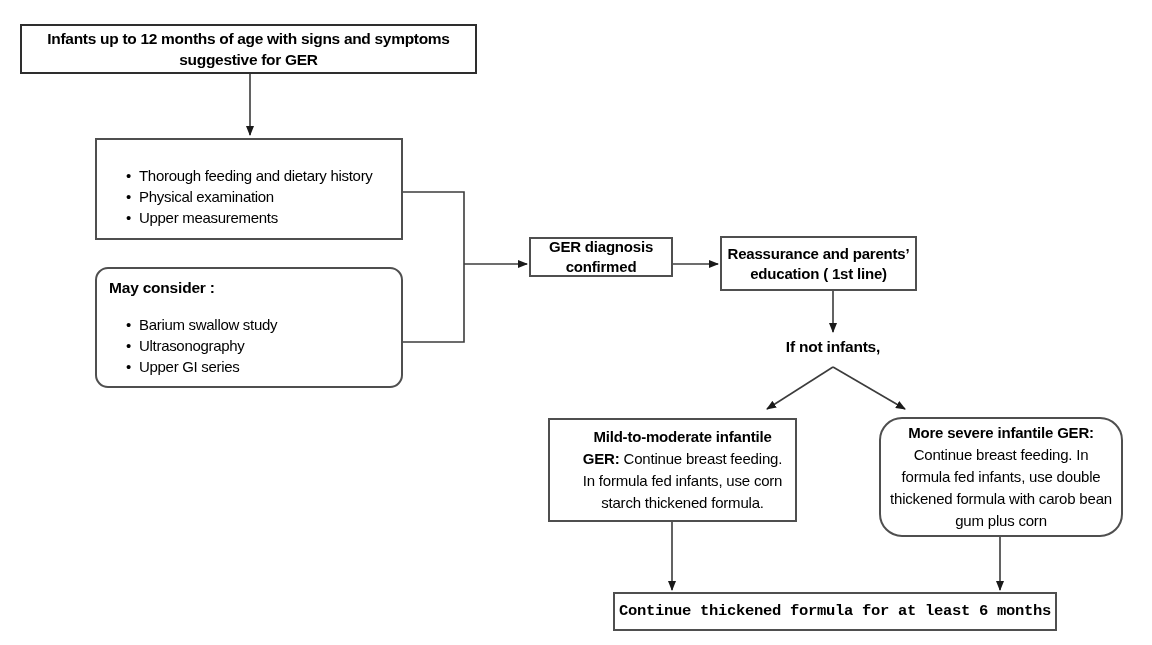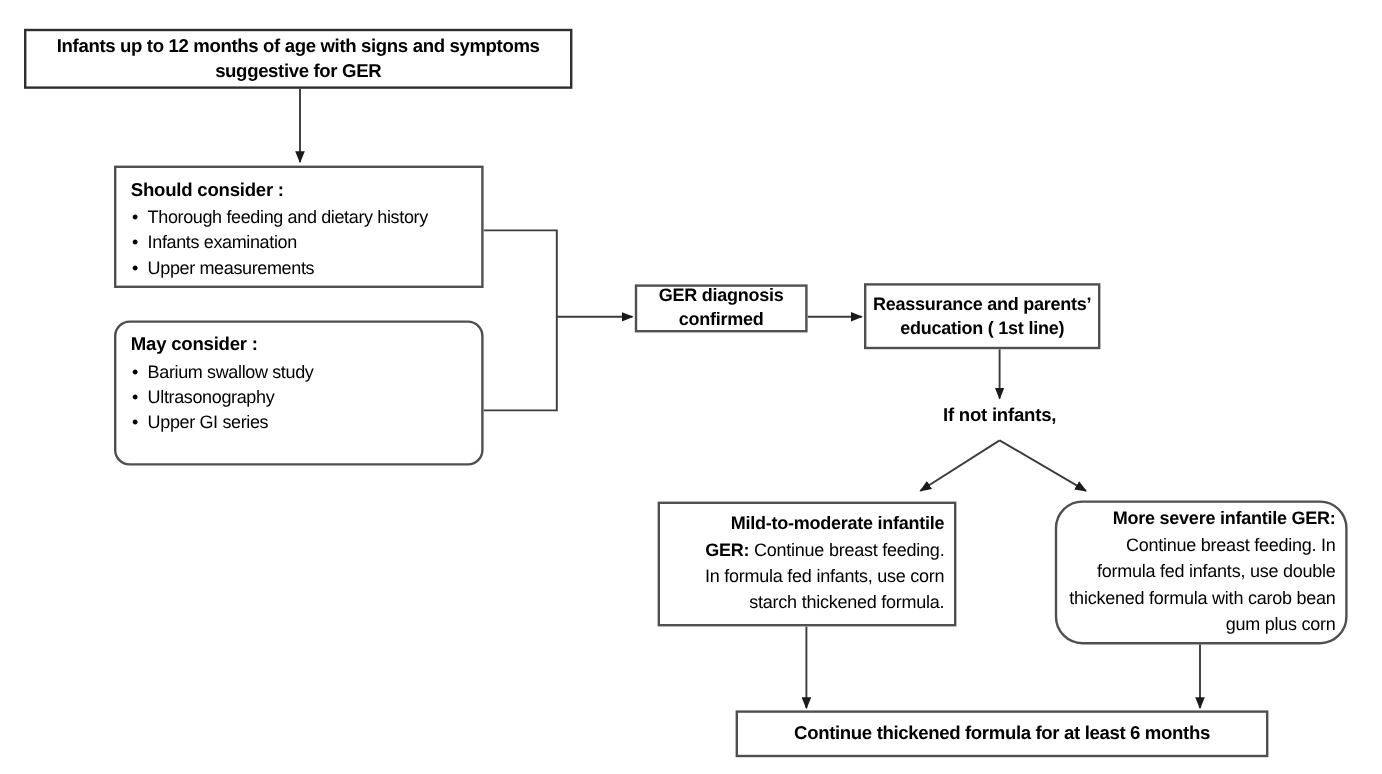--- a/index.html
+++ b/index.html
@@ -23,35 +23,35 @@
     box-sizing: border-box;
     background: #ffffff;
     border: 2px solid var(--box-border, #4f4f4f);
   }
   .title-box { border-color: var(--title-border, #2e2e2e); }
   .center {
     display: flex;
     flex-direction: column;
     justify-content: center;
     align-items: center;
-    text-align: right;
+    text-align: center;
   }
   .bold { font-weight: bold; }
   .fs15 { font-size: 15px; letter-spacing: -0.2px; line-height: 20px; }
   .fs16 { font-size: 15.5px; letter-spacing: -0.3px; line-height: 21px; }
   .list-box { padding: 9px 8px 6px 12px; }
   .list-heading {
     font-weight: bold;
     font-size: 15.5px;
     letter-spacing: -0.2px;
     line-height: 20px;
     margin-bottom: 2px;
   }
   .list-box ul {
-    margin: 0;
+    margin: 16px;
     padding: 0;
     list-style: none;
   }
   .list-box li {
     font-size: 15px;
     letter-spacing: -0.3px;
     line-height: 21px;
     padding-left: 14px;
     position: relative;
   }
@@ -93,24 +93,23 @@
       <line x1="1000" y1="537" x2="1000" y2="590" marker-end="url(#arrow)"></line>
     </g>
   </svg>
 
   <div class="box title-box center bold fs16" style="left:20px; top:24px; width:457px; height:50px;">
     <div>Infants up to 12 months of age with signs and symptoms</div>
     <div>suggestive for GER</div>
   </div>
 
   <div class="box list-box" style="left:95px; top:138px; width:308px; height:102px;">
-    <div class="list-heading">Should consider :</div>
     <ul>
       <li>Thorough feeding and dietary history</li>
-      <li>Infants examination</li>
+      <li>Physical examination</li>
       <li>Upper measurements</li>
     </ul>
   </div>
 
   <div class="box list-box" style="left:95px; top:267px; width:308px; height:121px;border-radius:13px;">
     <div class="list-heading">May consider :</div>
     <ul>
       <li>Barium swallow study</li>
       <li>Ultrasonography</li>
       <li>Upper GI series</li>
@@ -130,17 +129,17 @@
   <div class="branch-label" style="left:733px; top:338px; width:200px;">If not infants,</div>
 
   <div class="box center wrap-box fs15" style="left:548px; top:418px; width:249px; height:104px;padding-left:28px;">
     <div><span class="bold">Mild-to-moderate infantile GER:</span> <span>Continue breast feeding. In formula fed infants, use corn starch thickened formula.</span></div>
   </div>
 
   <div class="box center wrap-box fs15" style="left:879px; top:417px; width:244px; height:120px;border-radius:23px;">
     <div><span class="bold">More severe infantile GER:</span> <span>Continue breast feeding. In formula fed infants, use double thickened formula with carob bean gum plus corn</span></div>
   </div>
 
-  <div class="box center bold fs16" style="left:613px; top:592px; width:444px; height:39px;">
+  <div class="box center bold fs16" style="left:613px; top:592px; width:444px; height:39px;font-family:Liberation Mono, monospace;">
     <div>Continue thickened formula for at least 6 months</div>
   </div>
 
 </div>
 
 </body></html>

